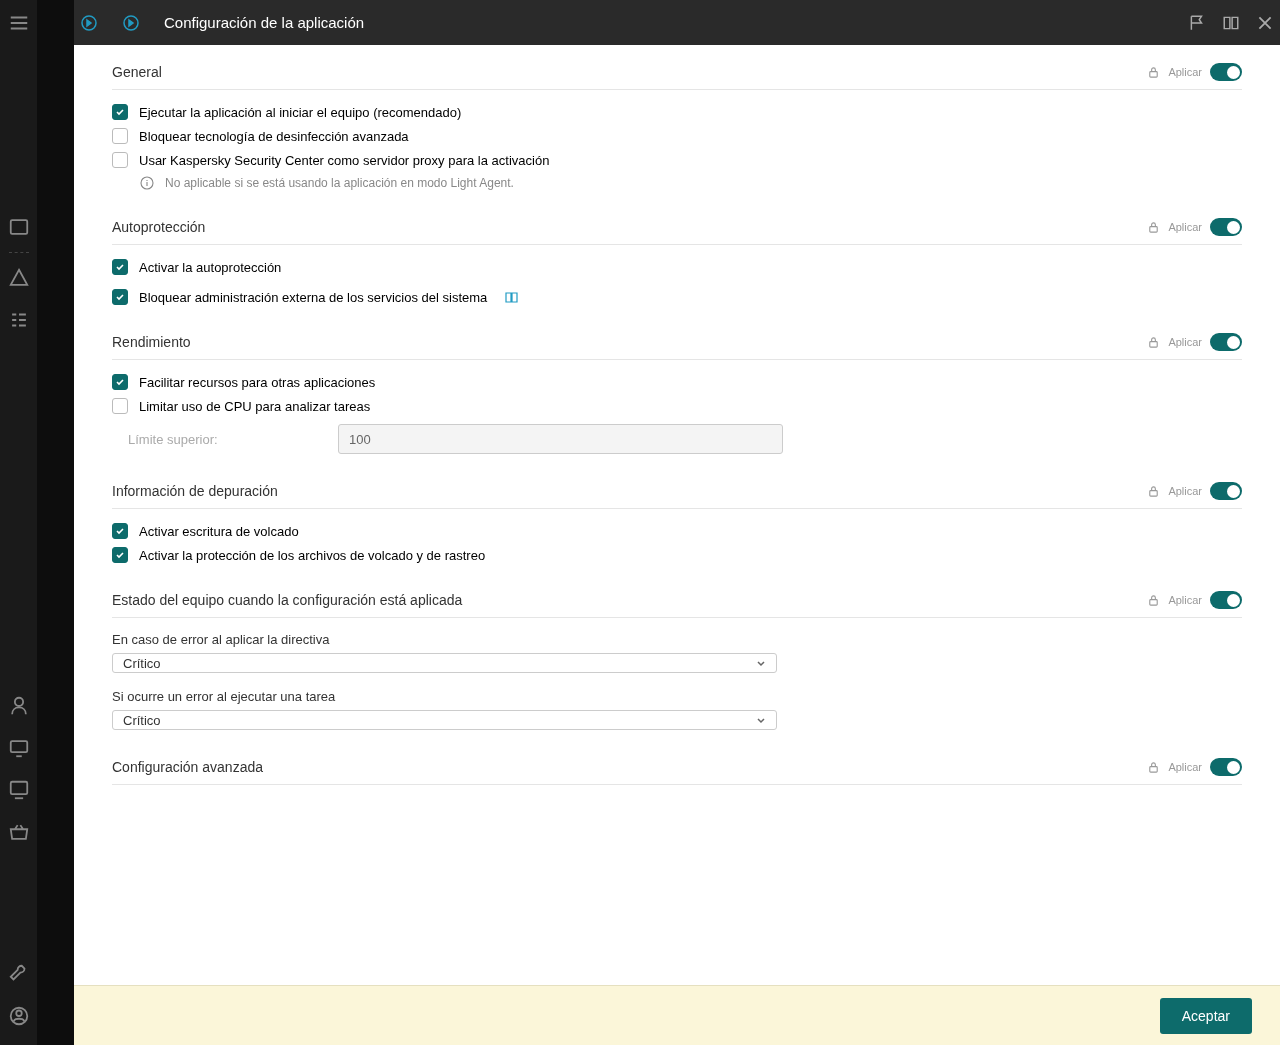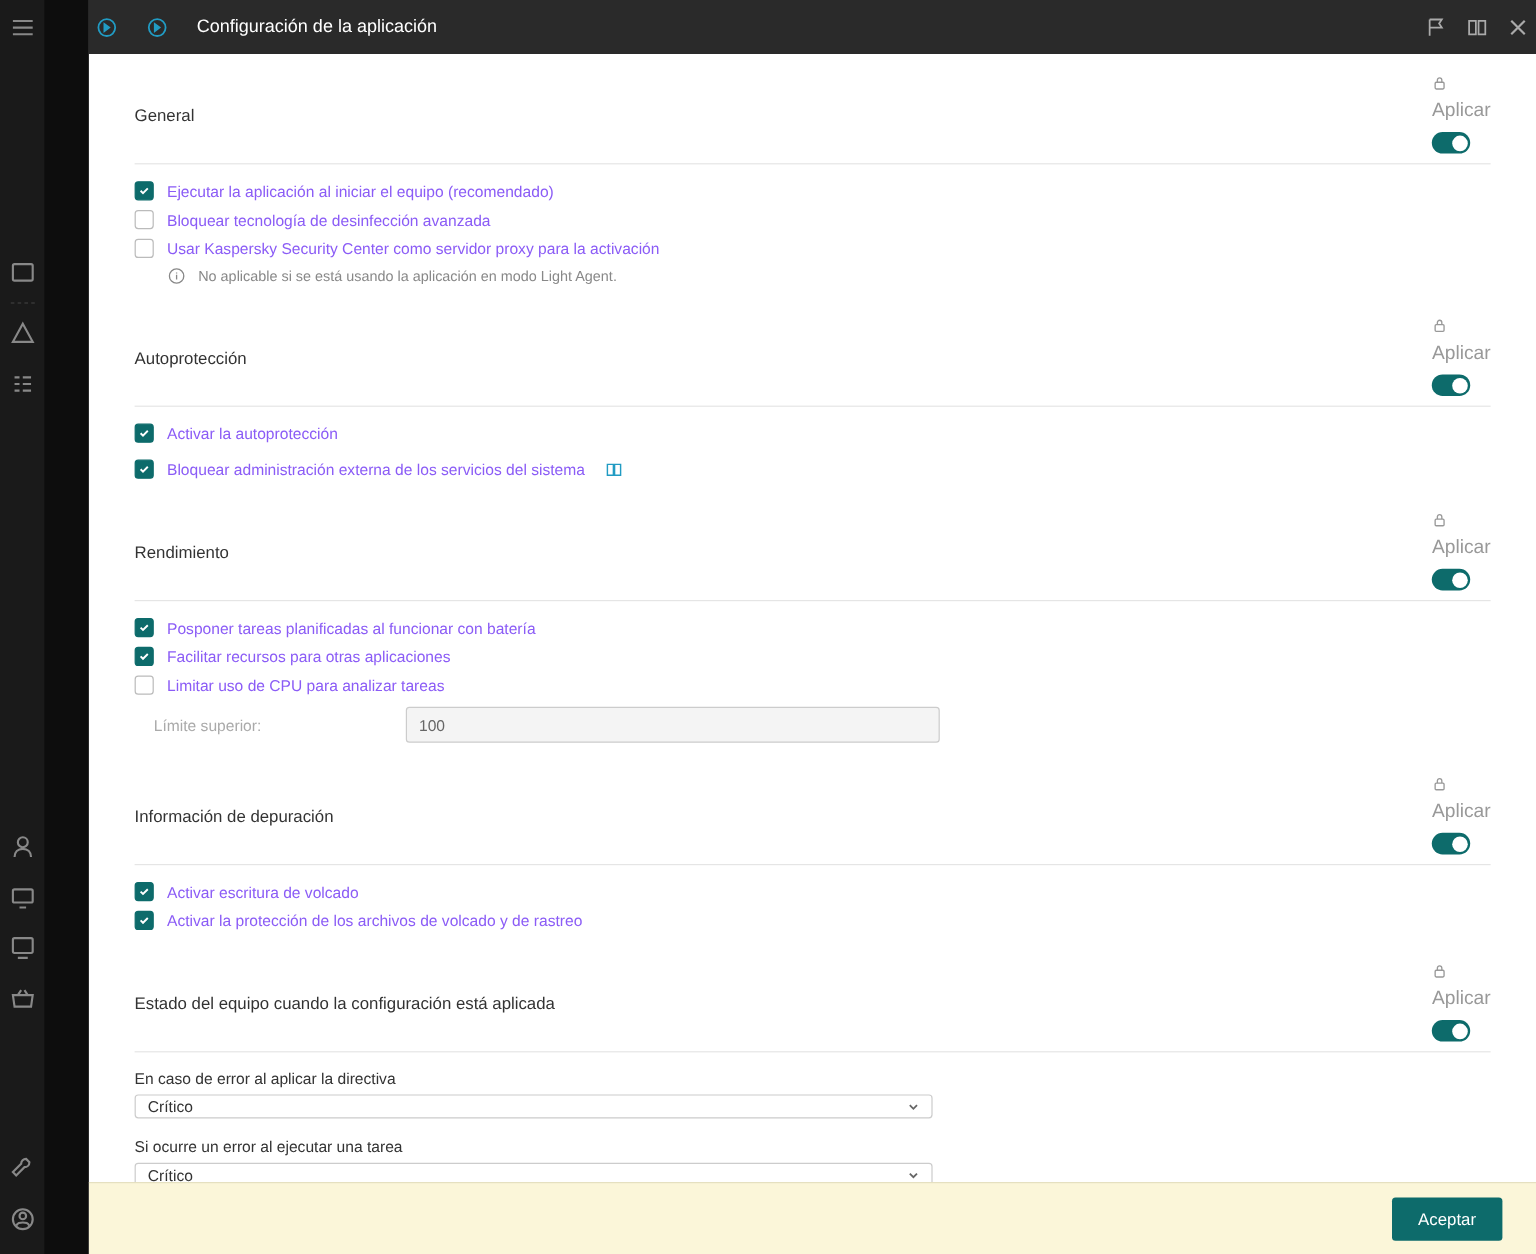--- a/index.html
+++ b/index.html
@@ -16,25 +16,25 @@
 .header { height: 45px; background: #2a2a2a; display: flex; align-items: center; padding: 0 6px; color: #fff; gap: 24px; }
 .header-icon-circle { width: 18px; height: 18px; color: #219bc3; }
 .header-arrow { width: 18px; height: 18px; color: #219bc3; }
 .header-title { font-size: 15px; font-weight: 500; flex: 1; }
 .header-actions { display: flex; gap: 16px; align-items: center; color: #aaa; }
 .header-act { width: 18px; height: 18px; cursor: pointer; }
 .content { flex: 1; background: #fff; overflow-y: auto; padding: 18px 38px 0 38px; }
 .section { margin-bottom: 28px; }
 .section-head { display: flex; align-items: center; padding-bottom: 8px; border-bottom: 1px solid #e5e5e5; margin-bottom: 14px; }
 .section-title { flex: 1; font-size: 14px; color: #333; font-weight: 400; }
-.section-ctrl { display: flex; align-items: flex-start; gap: 8px; color: #999; font-size: 16px; flex-direction: column; }
+.section-ctrl { display: flex; align-items: center; gap: 8px; color: #999; font-size: 11px; }
 .lock-icon { width: 13px; height: 13px; }
 .toggle { width: 32px; height: 18px; background: #0d6b6b; border-radius: 10px; position: relative; cursor: pointer; }
 .toggle::after { content: ""; position: absolute; width: 13px; height: 13px; background: #fff; border-radius: 50%; top: 2.5px; right: 2.5px; }
-.check-row { display: flex; align-items: center; gap: 11px; margin-bottom: 8px; font-size: 13px; color: #8b5cf6; }
+.check-row { display: flex; align-items: center; gap: 11px; margin-bottom: 8px; font-size: 13px; color: #000000; }
 .checkbox { width: 16px; height: 16px; border-radius: 3px; display: flex; align-items: center; justify-content: center; flex-shrink: 0; }
 .checkbox.checked { background: #0d6b6b; border: 1px solid #0d6b6b; color: #fff; }
 .checkbox.unchecked { border: 1px solid #bbb; background: #fff; }
 .checkbox svg { width: 10px; height: 10px; }
 .info-row { display: flex; align-items: center; gap: 11px; font-size: 12px; color: #888; margin-left: 28px; margin-top: 6px; }
 .info-icon { width: 14px; height: 14px; }
 .book-icon { width: 15px; height: 15px; color: #219bc3; margin-left: 6px; }
 .field-row { display: flex; align-items: center; gap: 20px; margin: 10px 0 10px 16px; }
 .field-label { color: #aaa; font-size: 13px; width: 190px; }
 .field-input { width: 445px; height: 30px; padding: 4px 10px; border: 1px solid #ccc; border-radius: 3px; font-size: 13px; background: #f4f4f4; color: #666; }
@@ -229,28 +229,20 @@
             <span>Aplicar</span>
             <div class="toggle"></div>
           </div>
         </div>
         <div class="check-row">
           <div class="checkbox checked">
               <svg viewBox="0 0 10 10" fill="none" stroke="currentColor" stroke-width="1.6">
                 <path d="M2 5l2 2 4-4"></path>
               </svg>
             </div>
-          <span>Posponer tareas planificadas al funcionar con batería</span>
-        </div>
-        <div class="check-row">
-          <div class="checkbox checked">
-              <svg viewBox="0 0 10 10" fill="none" stroke="currentColor" stroke-width="1.6">
-                <path d="M2 5l2 2 4-4"></path>
-              </svg>
-            </div>
           <span>Facilitar recursos para otras aplicaciones</span>
         </div>
         <div class="check-row">
           <div class="checkbox unchecked"></div>
           <span>Limitar uso de CPU para analizar tareas</span>
         </div>
         <div class="field-row">
           <div class="field-label">Límite superior:</div>
           <input class="field-input" disabled="" value="100" style="">
         </div>

